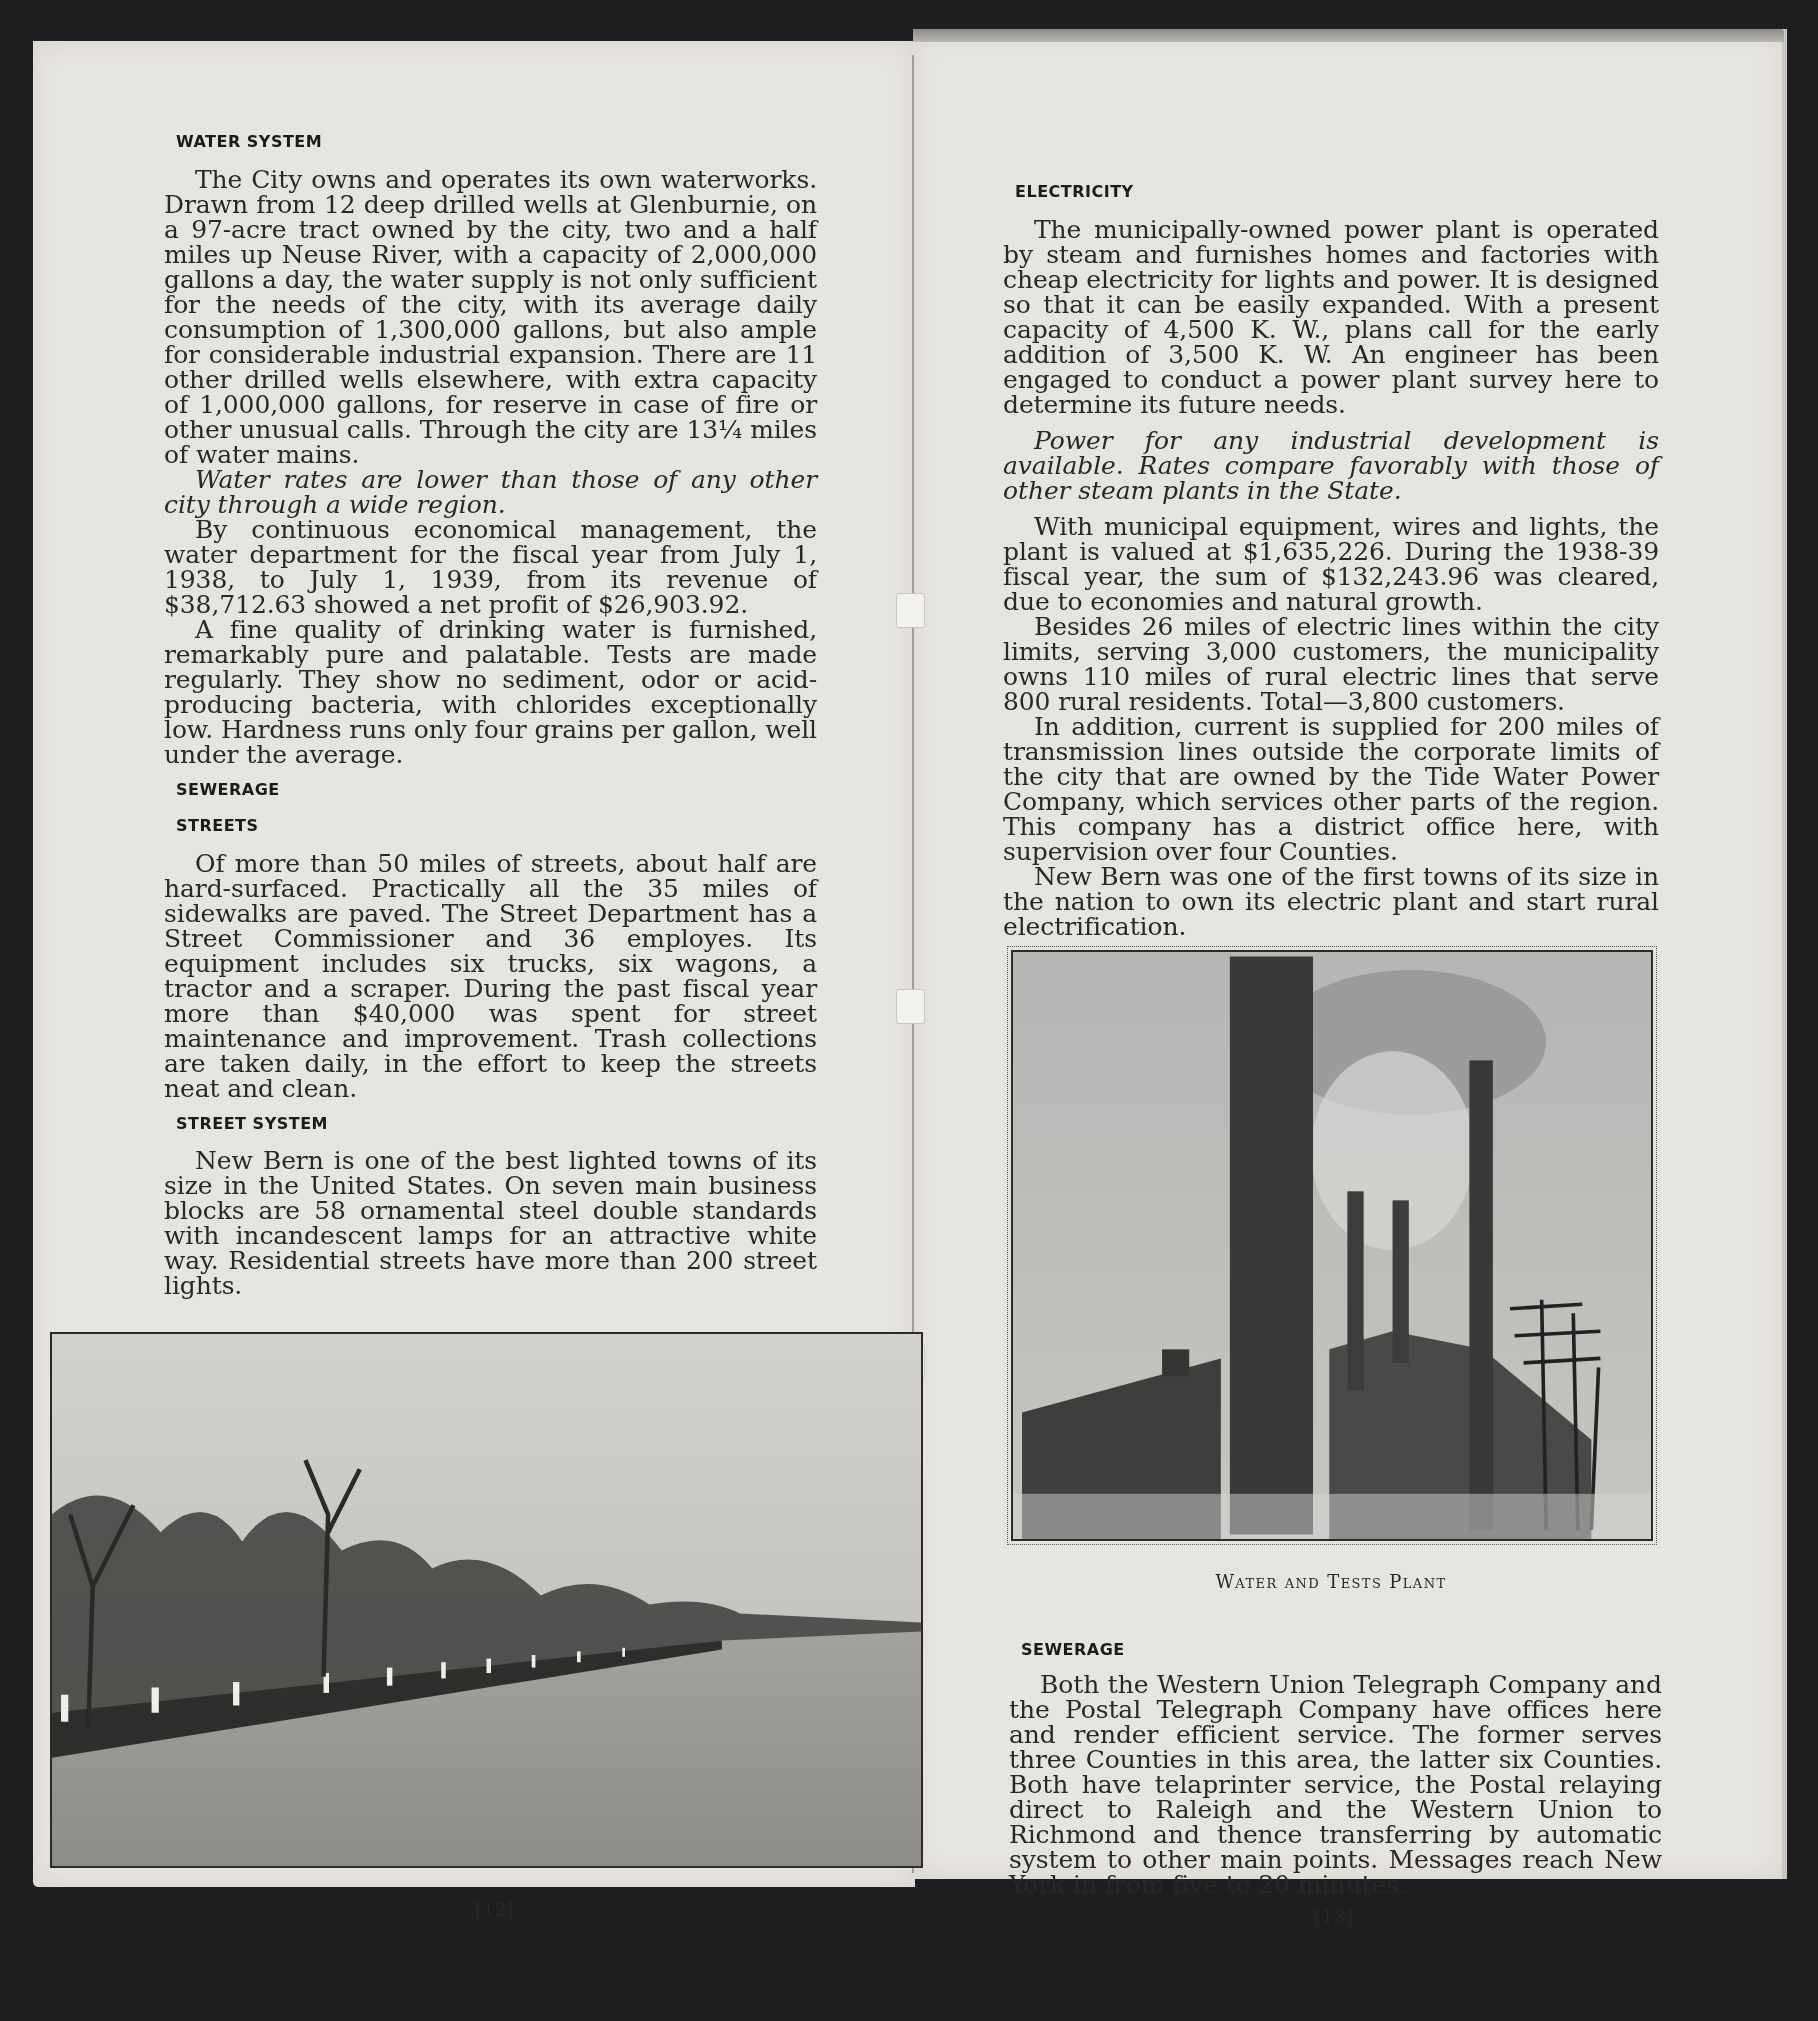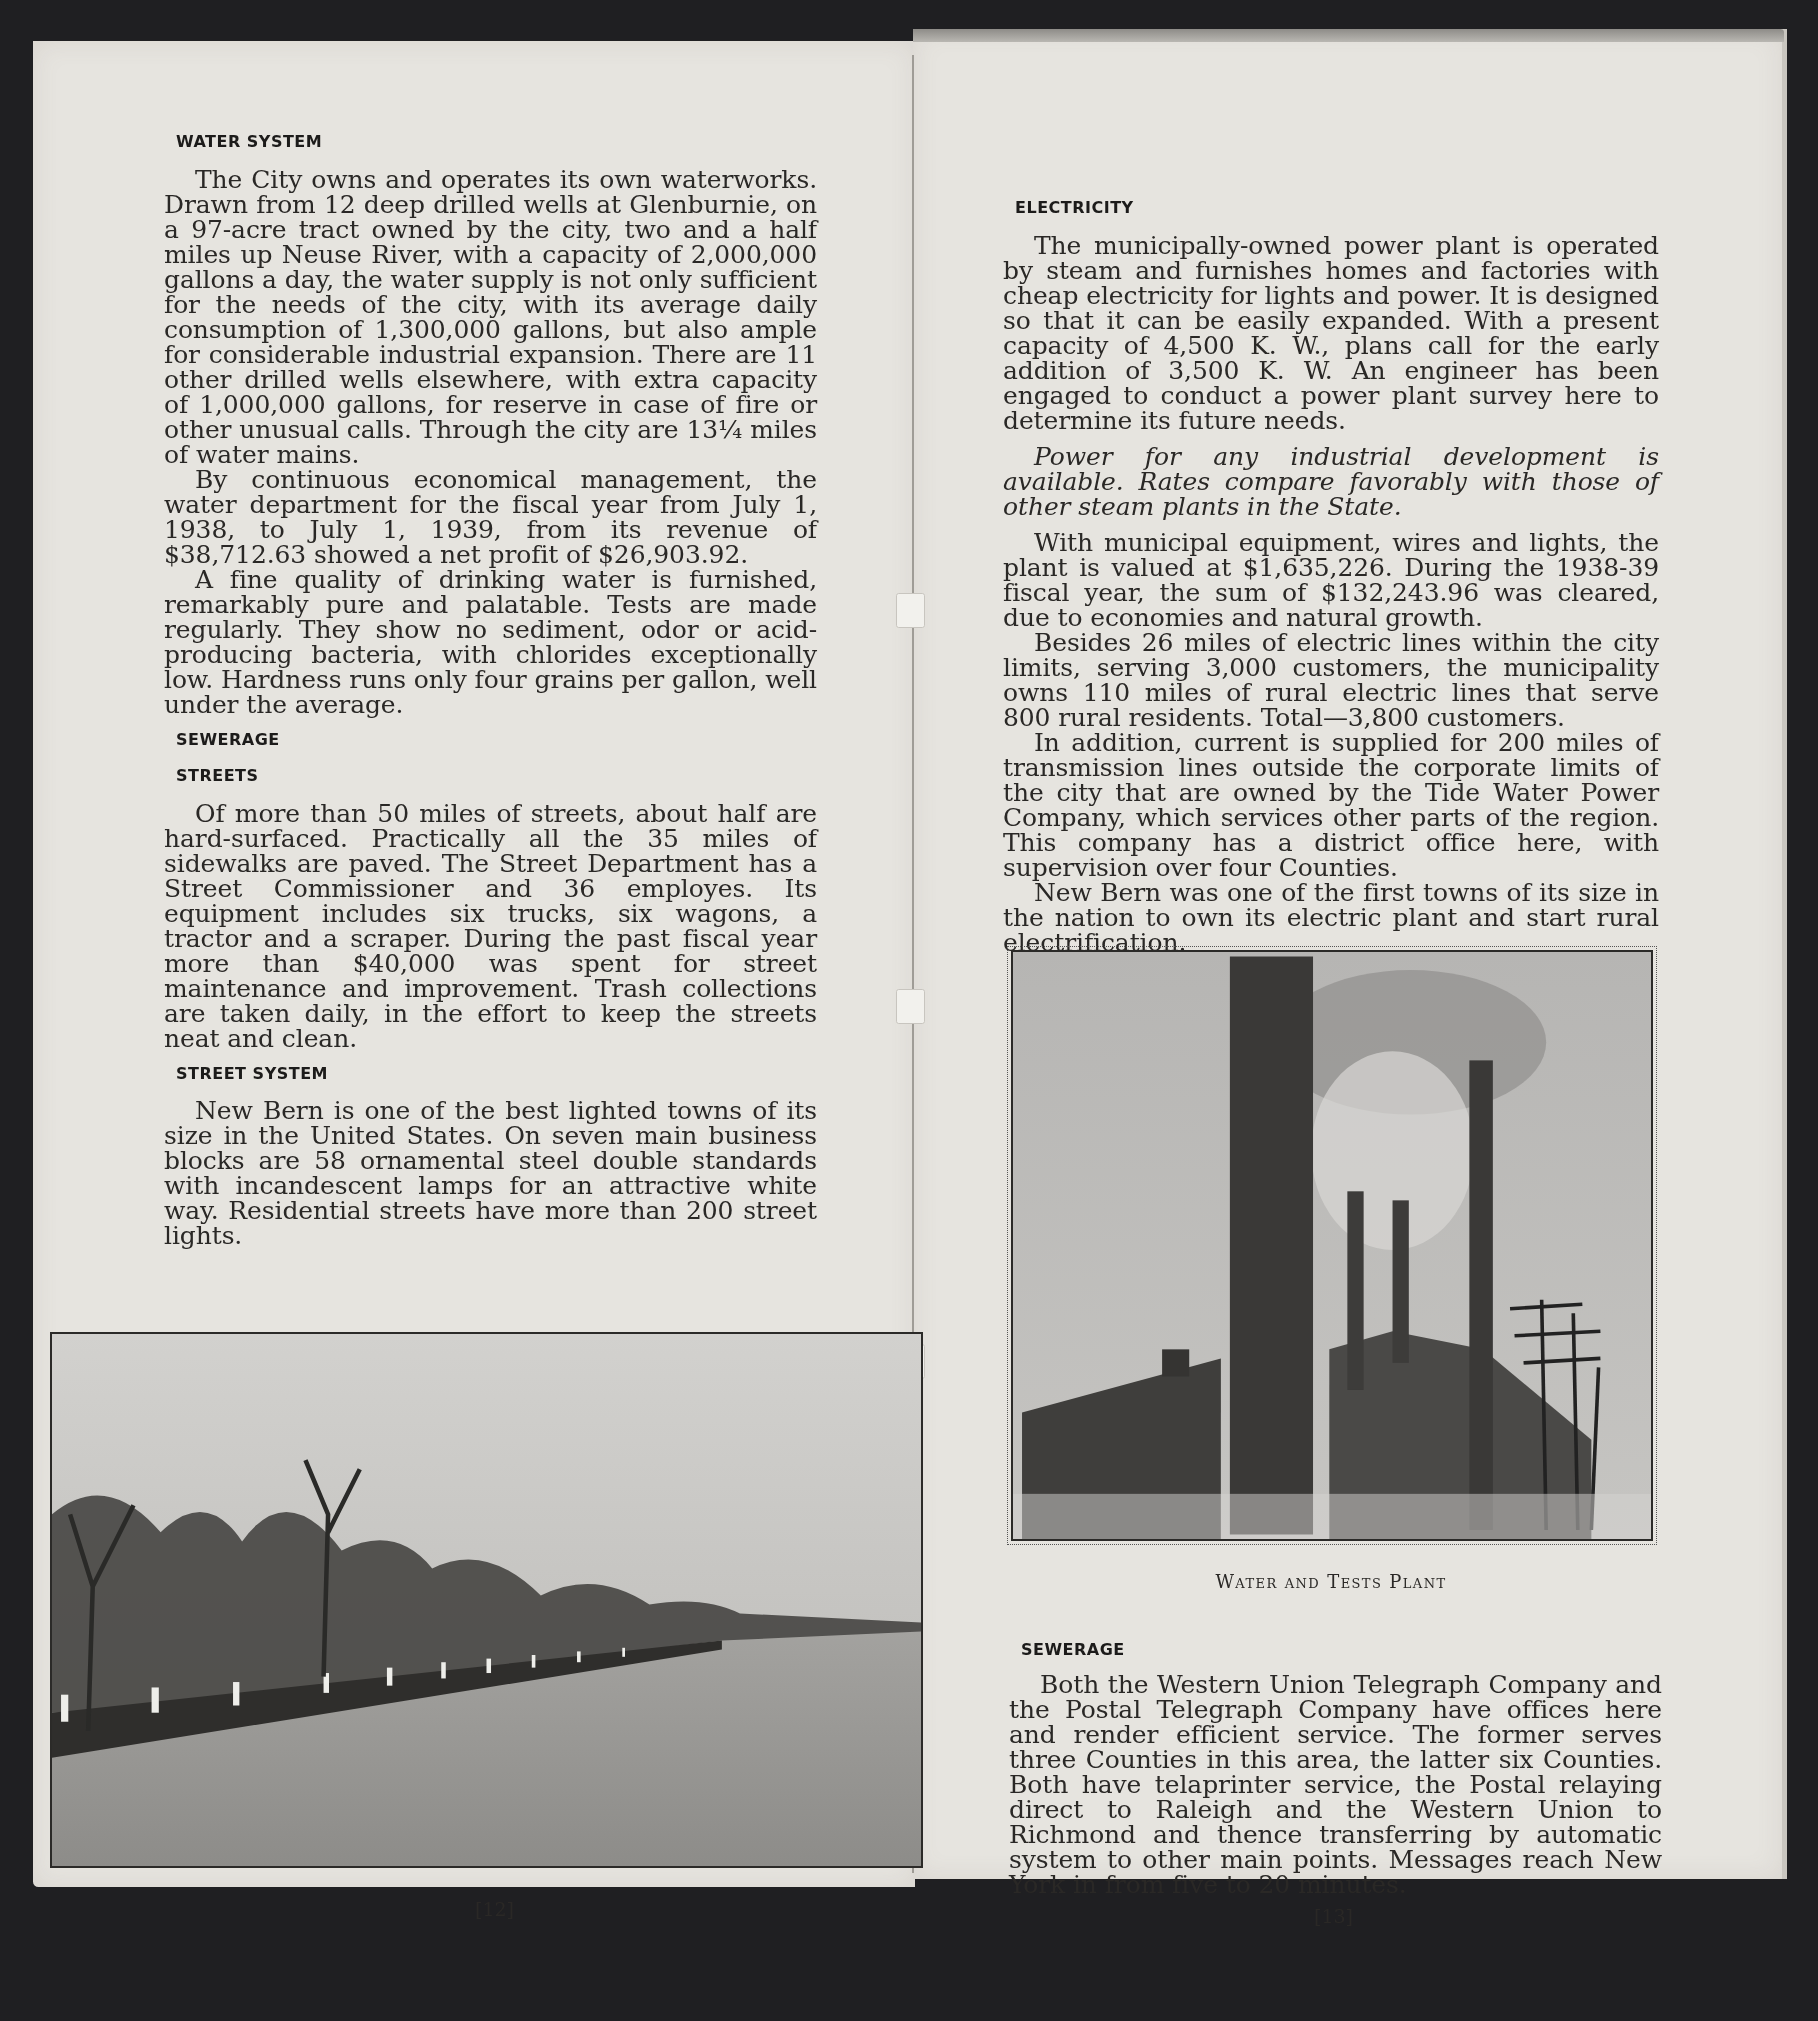--- a/index.html
+++ b/index.html
@@ -27,21 +27,21 @@
     .gutter {
       position: absolute; left: 912px; top: 55px; width: 1.8px; height: 1818px;
       background: #9f9c96;
     }
     .staple {
       position: absolute; left: 896px; width: 27px; height: 33px;
       background: #f2f1ed; border: 0.9px solid #c8c5bf; border-radius: 2.7px;
     }
     .column { position: absolute; }
     #col-left { left: 164px; top: 118px; width: 653px; }
-    #col-right { left: 1003px; top: 184px; width: 656px; }
+    #col-right { left: 1003px; top: 168px; width: 656px; }
     .heading {
       font-family: "DejaVu Sans", "Liberation Sans", sans-serif;
       font-weight: bold; font-size: 16px; letter-spacing: 0.5px;
       color: #1c1b1a; margin: 12px; line-height: 24.5px;
     }
     .para {
       font-size: 25px; line-height: 25px; margin: 0;
       text-align: justify; text-indent: 31px;
       letter-spacing: -0.1px;
     }
@@ -78,20 +78,21 @@
 <div class="page" id="page-right"></div>
 <div class="page-edge-top"></div>
 <div class="gutter"></div>
 <div class="staple" style="top:593px"></div>
 <div class="staple" style="top:989px"></div>
 <div class="staple" style="top:1344px"></div>
 
 <div class="column" id="col-left">
   <h3 class="heading">WATER SYSTEM</h3>
   <p class="para">The City owns and operates its own waterworks. Drawn from 12 deep drilled wells at Glenburnie, on a 97-acre tract owned by the city, two and a half miles up Neuse River, with a capacity of 2,000,000 gallons a day, the water supply is not only sufficient for the needs of the city, with its average daily consumption of 1,300,000 gallons, but also ample for considerable industrial expansion. There are 11 other drilled wells elsewhere, with extra capacity of 1,000,000 gallons, for reserve in case of fire or other unusual calls. Through the city are 13¼ miles of water mains.</p>
+  <p class="para italic">Water rates are lower than those of any other city through a wide region.</p>
   <p class="para">By continuous economical management, the water department for the fiscal year from July 1, 1938, to July 1, 1939, from its revenue of $38,712.63 showed a net profit of $26,903.92.</p>
   <p class="para">A fine quality of drinking water is furnished, remarkably pure and palatable. Tests are made regularly. They show no sediment, odor or acid-producing bacteria, with chlorides exceptionally low. Hardness runs only four grains per gallon, well under the average.</p>
 
   <h3 class="heading">SEWERAGE</h3>
 
   <h3 class="heading">STREETS</h3>
   <p class="para">Of more than 50 miles of streets, about half are hard-surfaced. Practically all the 35 miles of sidewalks are paved. The Street Department has a Street Commissioner and 36 employes. Its equipment includes six trucks, six wagons, a tractor and a scraper. During the past fiscal year more than $40,000 was spent for street maintenance and improvement. Trash collections are taken daily, in the effort to keep the streets neat and clean.</p>
 
   <h3 class="heading">STREET SYSTEM</h3>
   <p class="para">New Bern is one of the best lighted towns of its size in the United States. On seven main business blocks are 58 ornamental steel double standards with incandescent lamps for an attractive white way. Residential streets have more than 200 street lights.</p>

